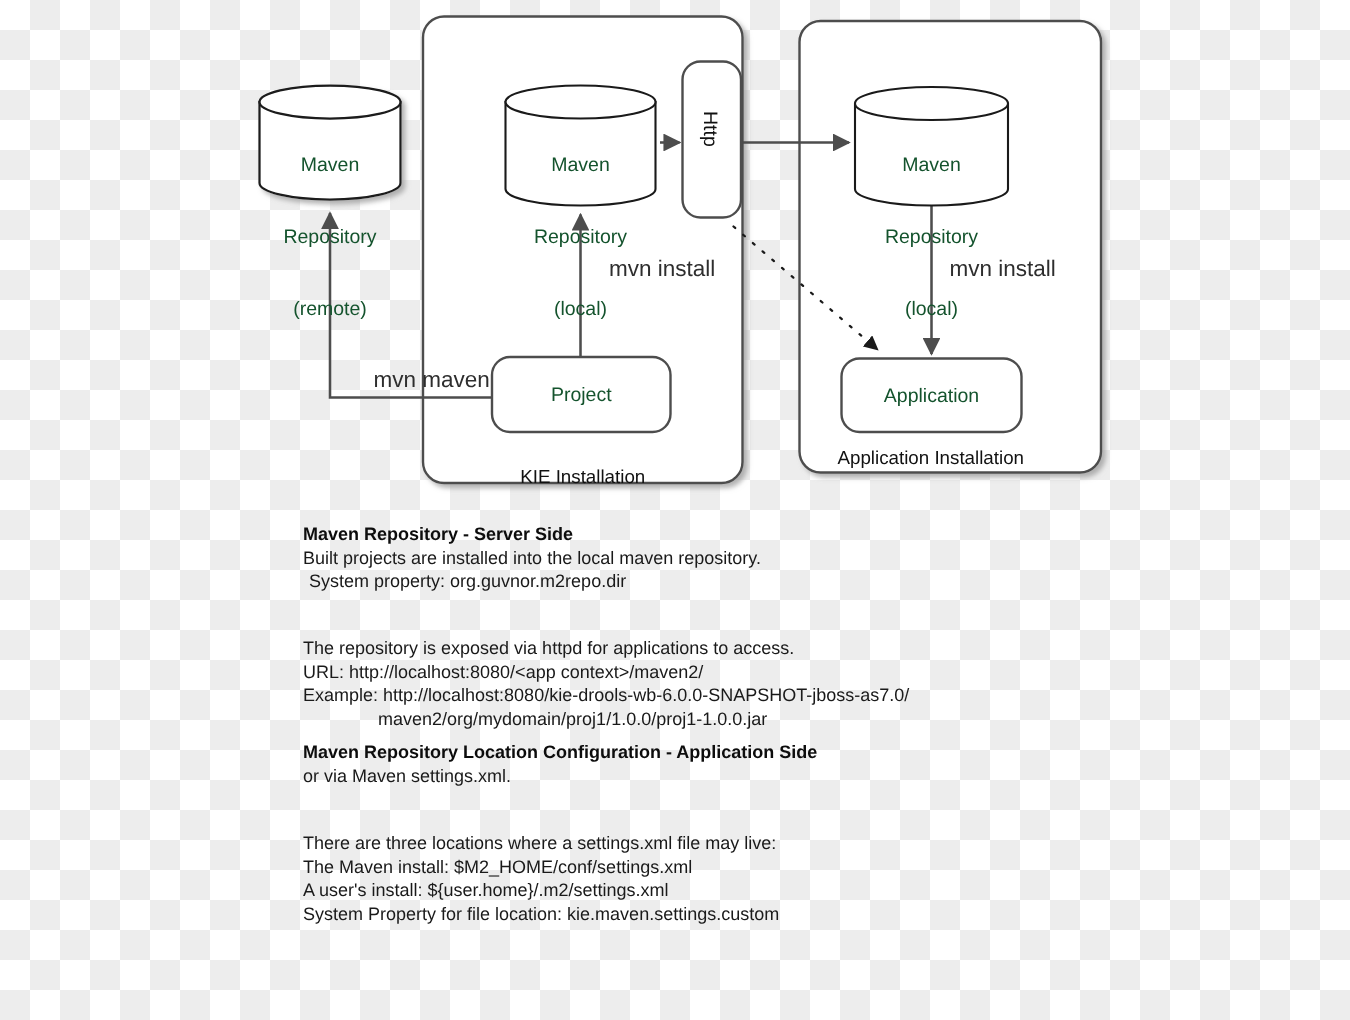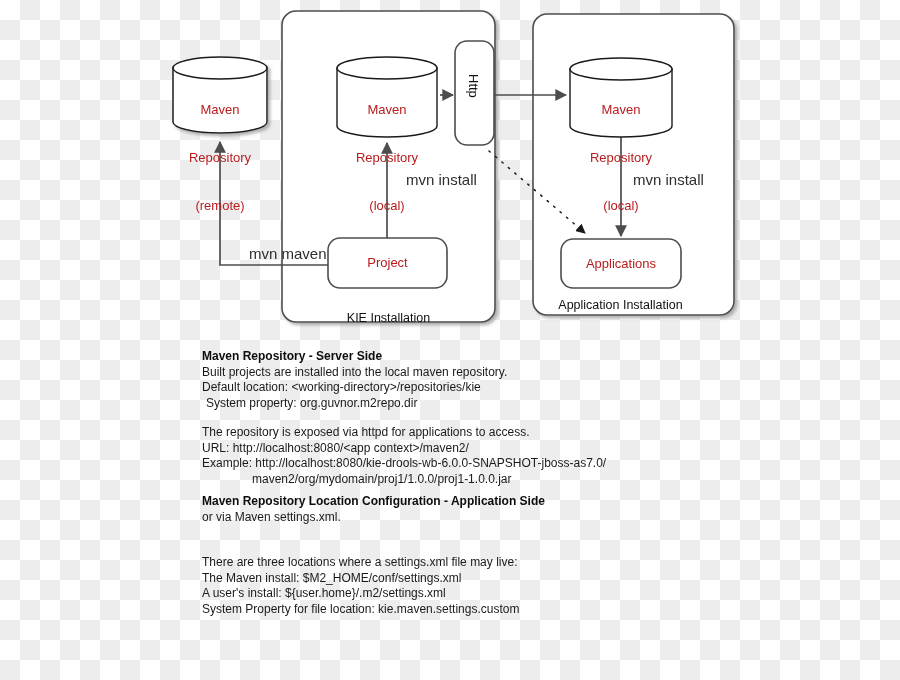--- a/index.html
+++ b/index.html
@@ -40,21 +40,21 @@
     color: #3b3b3b;
     font-size: 12px;
     line-height: 15.5px;
     padding-left: 23px;
   }
   .txt.dark { color: #1a1a1a; }
   .txt.bold { font-weight: bold; color: #0d0d0d; }
   .node-label {
     position: absolute;
     text-align: center;
-    color: #b91c1c;
+    color: #14532d;
     font-size: 13px;
     line-height: 16px;
     white-space: pre;
     pointer-events: none;
   }
   .edge-label {
     position: absolute;
     color: #2e2e2e;
     font-size: 15px;
     white-space: pre;
@@ -147,36 +147,35 @@
   <div class="node-label" style="left:561px; top:70px; width:120px;">
     <div>Maven</div>
     <div>Repository</div>
     <div>(local)</div>
   </div>
 
   <div class="http-label" style="left:481px; top:74px; transform: rotate(90deg);">Http</div>
 
   <div class="node-label" style="left:328px; top:255px; width:119px;">Project</div>
 
-  <div class="node-label" style="left:561px; top:256px; width:120px;">Applications</div>
+  <div class="node-label" style="left:561px; top:256px; width:120px;">Application</div>
 
   <div class="container-label" style="left:282px; top:311px; width:213px;">KIE Installation</div>
 
   <div class="container-label" style="left:533px; top:298px; width:175px;">Application Installation</div>
 
   <div class="edge-label" style="left:406px; top:171px;">mvn install</div>
 
   <div class="edge-label" style="left:249px; top:245px;">mvn maven</div>
 
   <div class="edge-label" style="left:633px; top:171px;">mvn install</div>
 
   <div class="doc-block" style="left:179px; top:349px;">
     <div class="txt bold" style="position:relative; left:0; top:0;">Maven Repository - Server Side</div>
     <div class="txt dark" style="position:relative; left:0; top:0;">Built projects are installed into the local maven repository.</div>
-    <div class="txt dark" style="position:relative; left:0; top:0;">Default location: &lt;working-directory&gt;/repositories/kie</div>
     <div class="txt dark" style="position:relative; left:4px; top:0;">System property: org.guvnor.m2repo.dir</div>
   </div>
 
   <div class="doc-block" style="left:179px; top:425px;">
     <div class="txt dark" style="position:relative;">The repository is exposed via httpd for applications to access.</div>
     <div class="txt dark" style="position:relative;">URL: http://localhost:8080/&lt;app context&gt;/maven2/</div>
     <div class="txt dark" style="position:relative;">Example: http://localhost:8080/kie-drools-wb-6.0.0-SNAPSHOT-jboss-as7.0/</div>
     <div class="txt dark" style="position:relative;">               maven2/org/mydomain/proj1/1.0.0/proj1-1.0.0.jar</div>
   </div>
 

